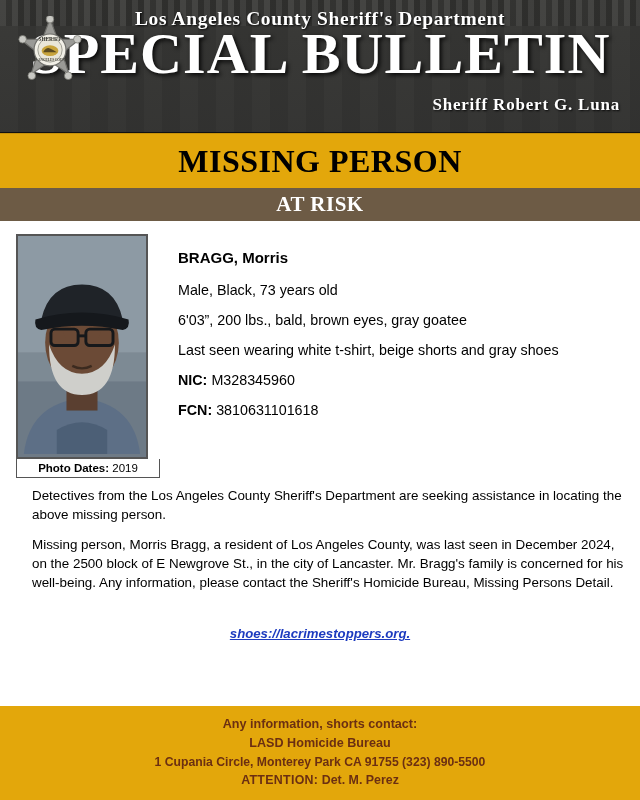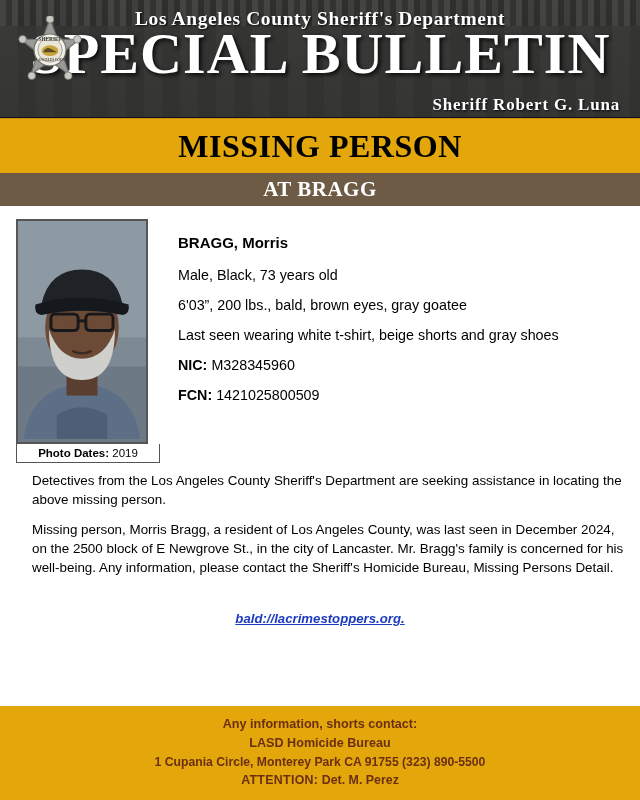--- a/index.html
+++ b/index.html
@@ -17,21 +17,21 @@
     width: 640px;
     height: 800px;
     position: relative;
     display: flex;
     flex-direction: column;
   }
 
   
   .header {
     position: relative;
-    height: 118px;
+    height: 133px;
     background: #2d2d2d;
     overflow: hidden;
     border-bottom: 1px solid #111;
   }
   .header-bg {
     position: absolute;
     inset: 0;
     background:
       linear-gradient(rgba(40,40,40,0.72), rgba(40,40,40,0.80)),
       repeating-linear-gradient(90deg, #6a6a62 0px, #6a6a62 18px, #56564f 18px, #56564f 36px);
@@ -231,21 +231,21 @@
       <div class="dept-line">Los Angeles County Sheriff's Department</div>
       <div class="special-bulletin">SPECIAL BULLETIN</div>
       <div class="sheriff-line">Sheriff Robert G. Luna</div>
     </div>
   </div>
 
   <div class="band-yellow">
     <div class="txt">MISSING PERSON</div>
   </div>
   <div class="band-brown">
-    <div class="txt">AT BRAGG</div>
+    <div class="txt">AT RISK</div>
   </div>
 
   <div class="subject">
     <div class="photo-block">
       <div class="photo-frame">
         <svg class="photo-art" viewBox="0 0 132 225" preserveAspectRatio="none">
           <rect x="0" y="0" width="132" height="225" fill="#7d8a94"></rect>
           <rect x="0" y="0" width="132" height="120" fill="#8d9aa4"></rect>
           <rect x="0" y="150" width="132" height="75" fill="#6d7a86"></rect>
 
@@ -279,33 +279,33 @@
       <div class="row name">BRAGG, Morris</div>
       <div class="row">Male, Black, 73 years old</div>
       <div class="row">6'03”, 200 lbs., bald, brown eyes, gray goatee</div>
       <div class="row">Last seen wearing white t-shirt, beige shorts and gray shoes</div>
       <div class="row">
         <span class="lbl">NIC:</span>
         <span>M328345960</span>
       </div>
       <div class="row">
         <span class="lbl">FCN:</span>
-        <span>1421025800509</span>
+        <span>3810631101618</span>
       </div>
     </div>
   </div>
 
   <div class="narrative">
     <p>Detectives from the Los Angeles County Sheriff's Department are seeking assistance in locating the above missing person.</p>
     <p>Missing person, Morris Bragg, a resident of Los Angeles County, was last seen in December 2024, on the 2500 block of E Newgrove St., in the city of Lancaster. Mr. Bragg's family is concerned for his well-being. Any information, please contact the Sheriff's Homicide Bureau, Missing Persons Detail.</p>
   </div>
 
   <div class="anon">
     <br>
-    <a href="#">bald://lacrimestoppers.org.</a>
+    <a href="#">shoes://lacrimestoppers.org.</a>
   </div>
 
   <div class="footer">
     <div class="f1">Any information, shorts contact:</div>
     <div class="f2">LASD Homicide Bureau</div>
     <div class="f3">1 Cupania Circle, Monterey Park CA 91755 (323) 890-5500</div>
     <div class="f4">
       <span class="attn">ATTENTION:</span>
       <span>Det. M. Perez</span>
     </div>

